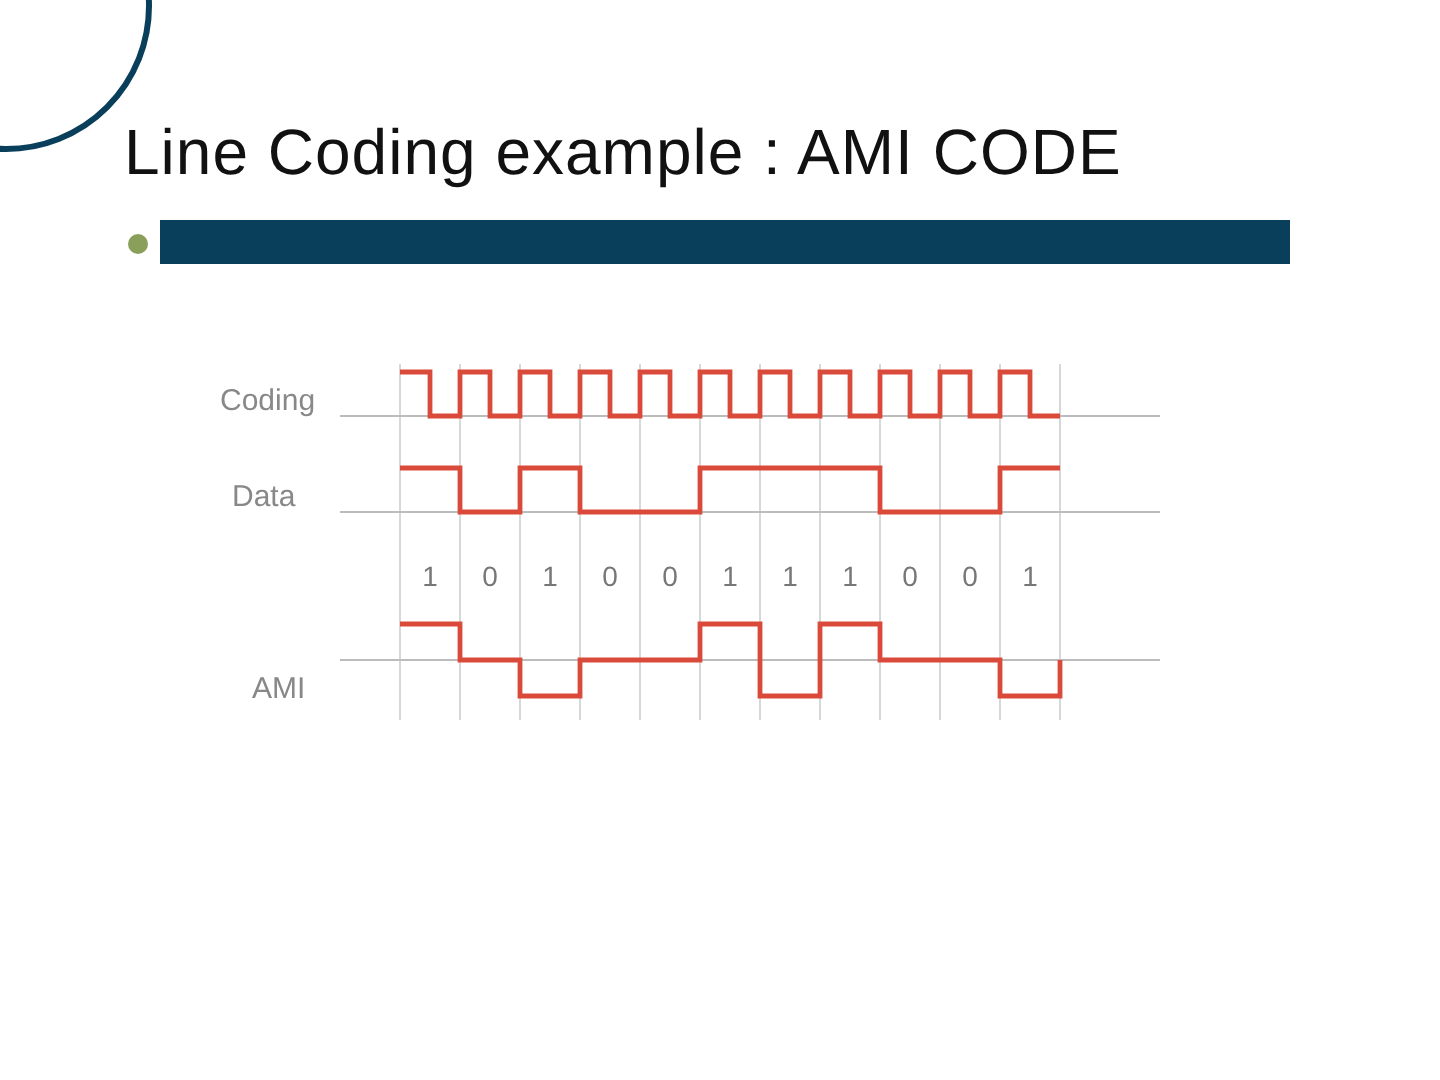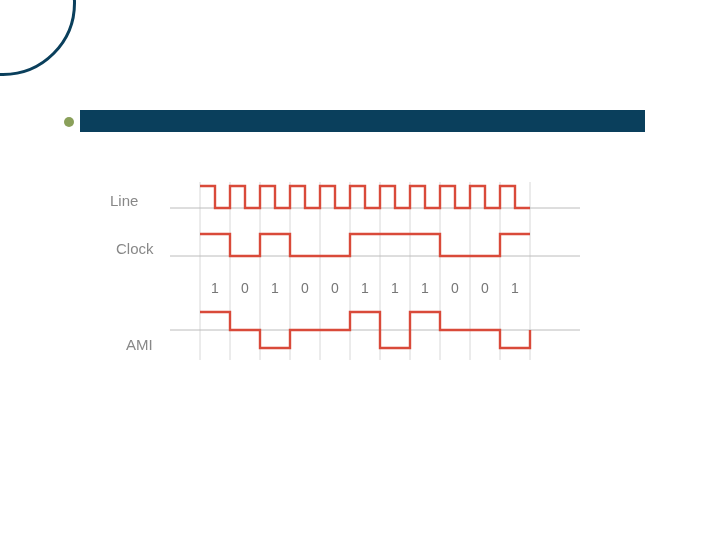--- a/index.html
+++ b/index.html
@@ -73,26 +73,27 @@
     text-align: center;
     width: 30px;
   }
   svg { display: block; }
 </style>
 </head>
 <body>
 
 <div class="slide">
   <div class="corner-arc"></div>
+  <div class="title">Line Coding example : AMI CODE</div>
   <div class="bullet-dot"></div>
   <div class="underline-bar"></div>
 
   <div class="diagram">
-    <div class="row-label" style="top:12px; left:0;">Line</div>
-    <div class="row-label" style="top:60px; left:6px;">Clock</div>
+    <div class="row-label" style="top:12px; left:0;">Coding</div>
+    <div class="row-label" style="top:60px; left:6px;">Data</div>
     <div class="row-label" style="top:156px; left:16px;">AMI</div>
 
     <svg id="wave-svg" width="500" height="200">
         <line x1="90" y1="2" x2="90" y2="180" stroke="#d8d8d8" stroke-width="1"></line>
         <line x1="120" y1="2" x2="120" y2="180" stroke="#d8d8d8" stroke-width="1"></line>
         <line x1="150" y1="2" x2="150" y2="180" stroke="#d8d8d8" stroke-width="1"></line>
         <line x1="180" y1="2" x2="180" y2="180" stroke="#d8d8d8" stroke-width="1"></line>
         <line x1="210" y1="2" x2="210" y2="180" stroke="#d8d8d8" stroke-width="1"></line>
         <line x1="240" y1="2" x2="240" y2="180" stroke="#d8d8d8" stroke-width="1"></line>
         <line x1="270" y1="2" x2="270" y2="180" stroke="#d8d8d8" stroke-width="1"></line>

